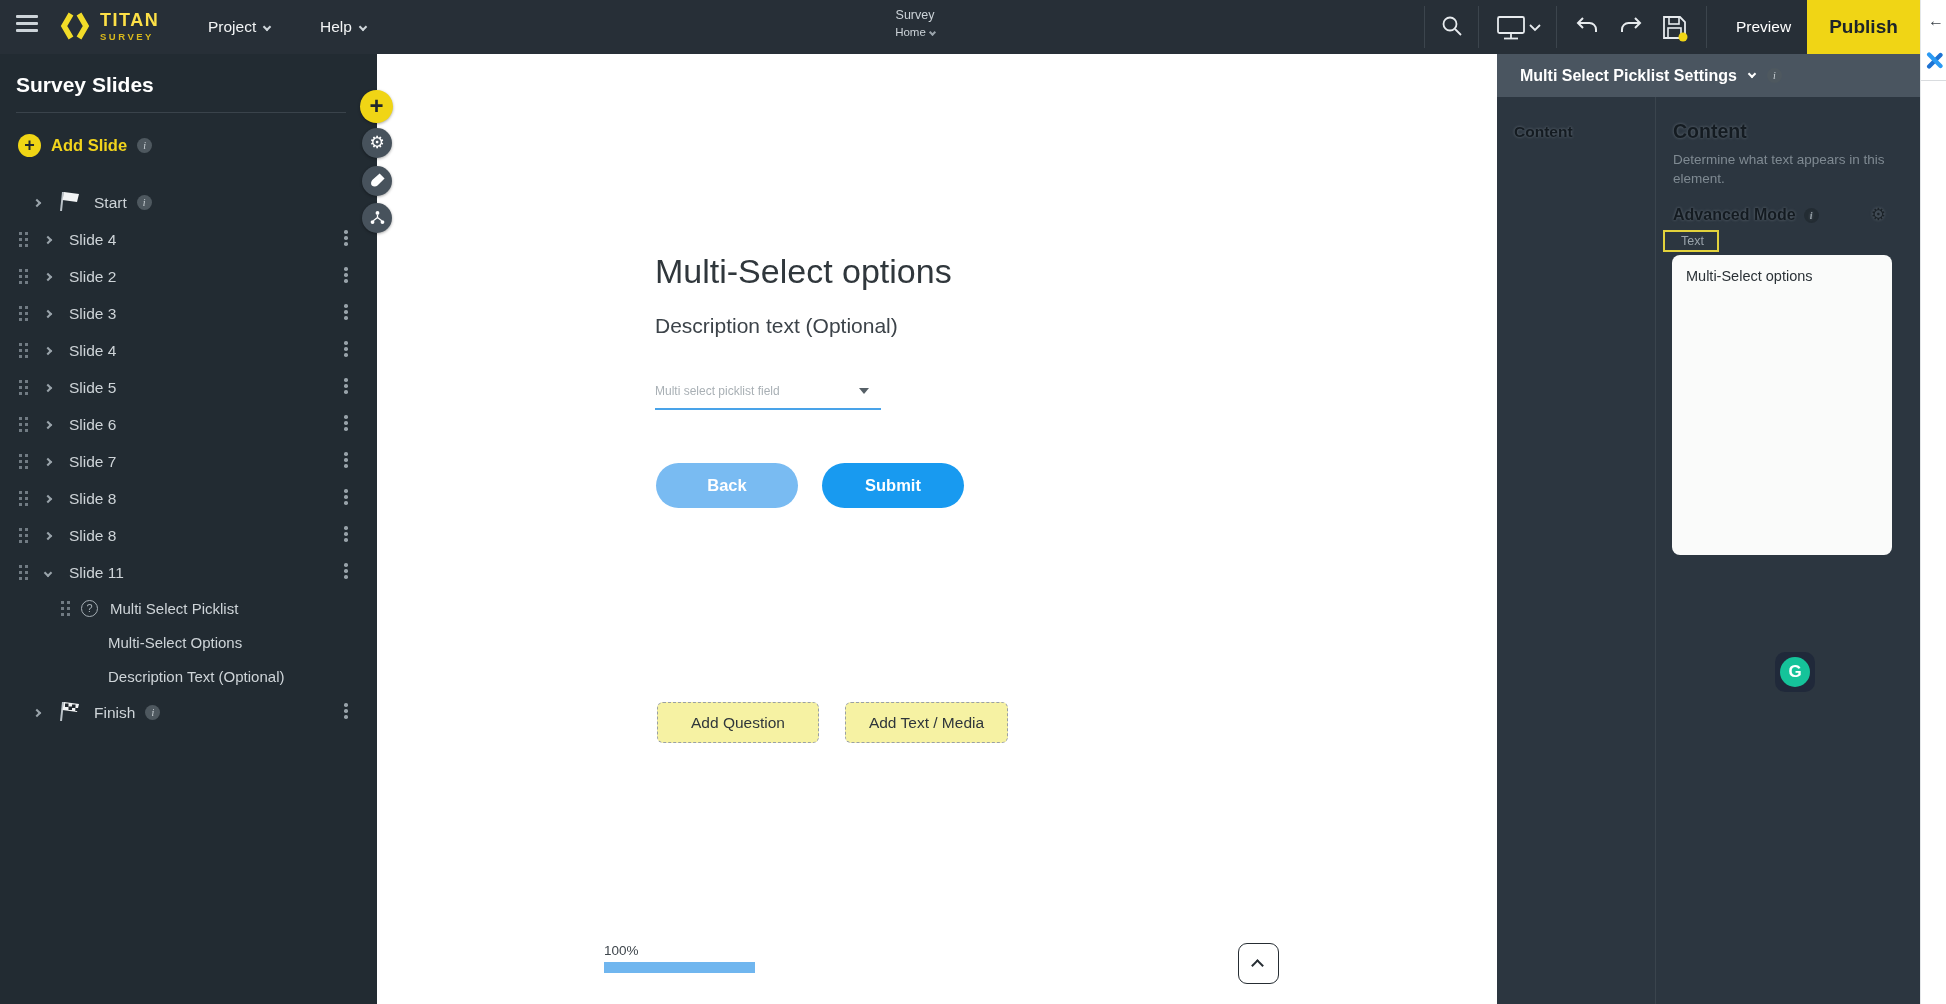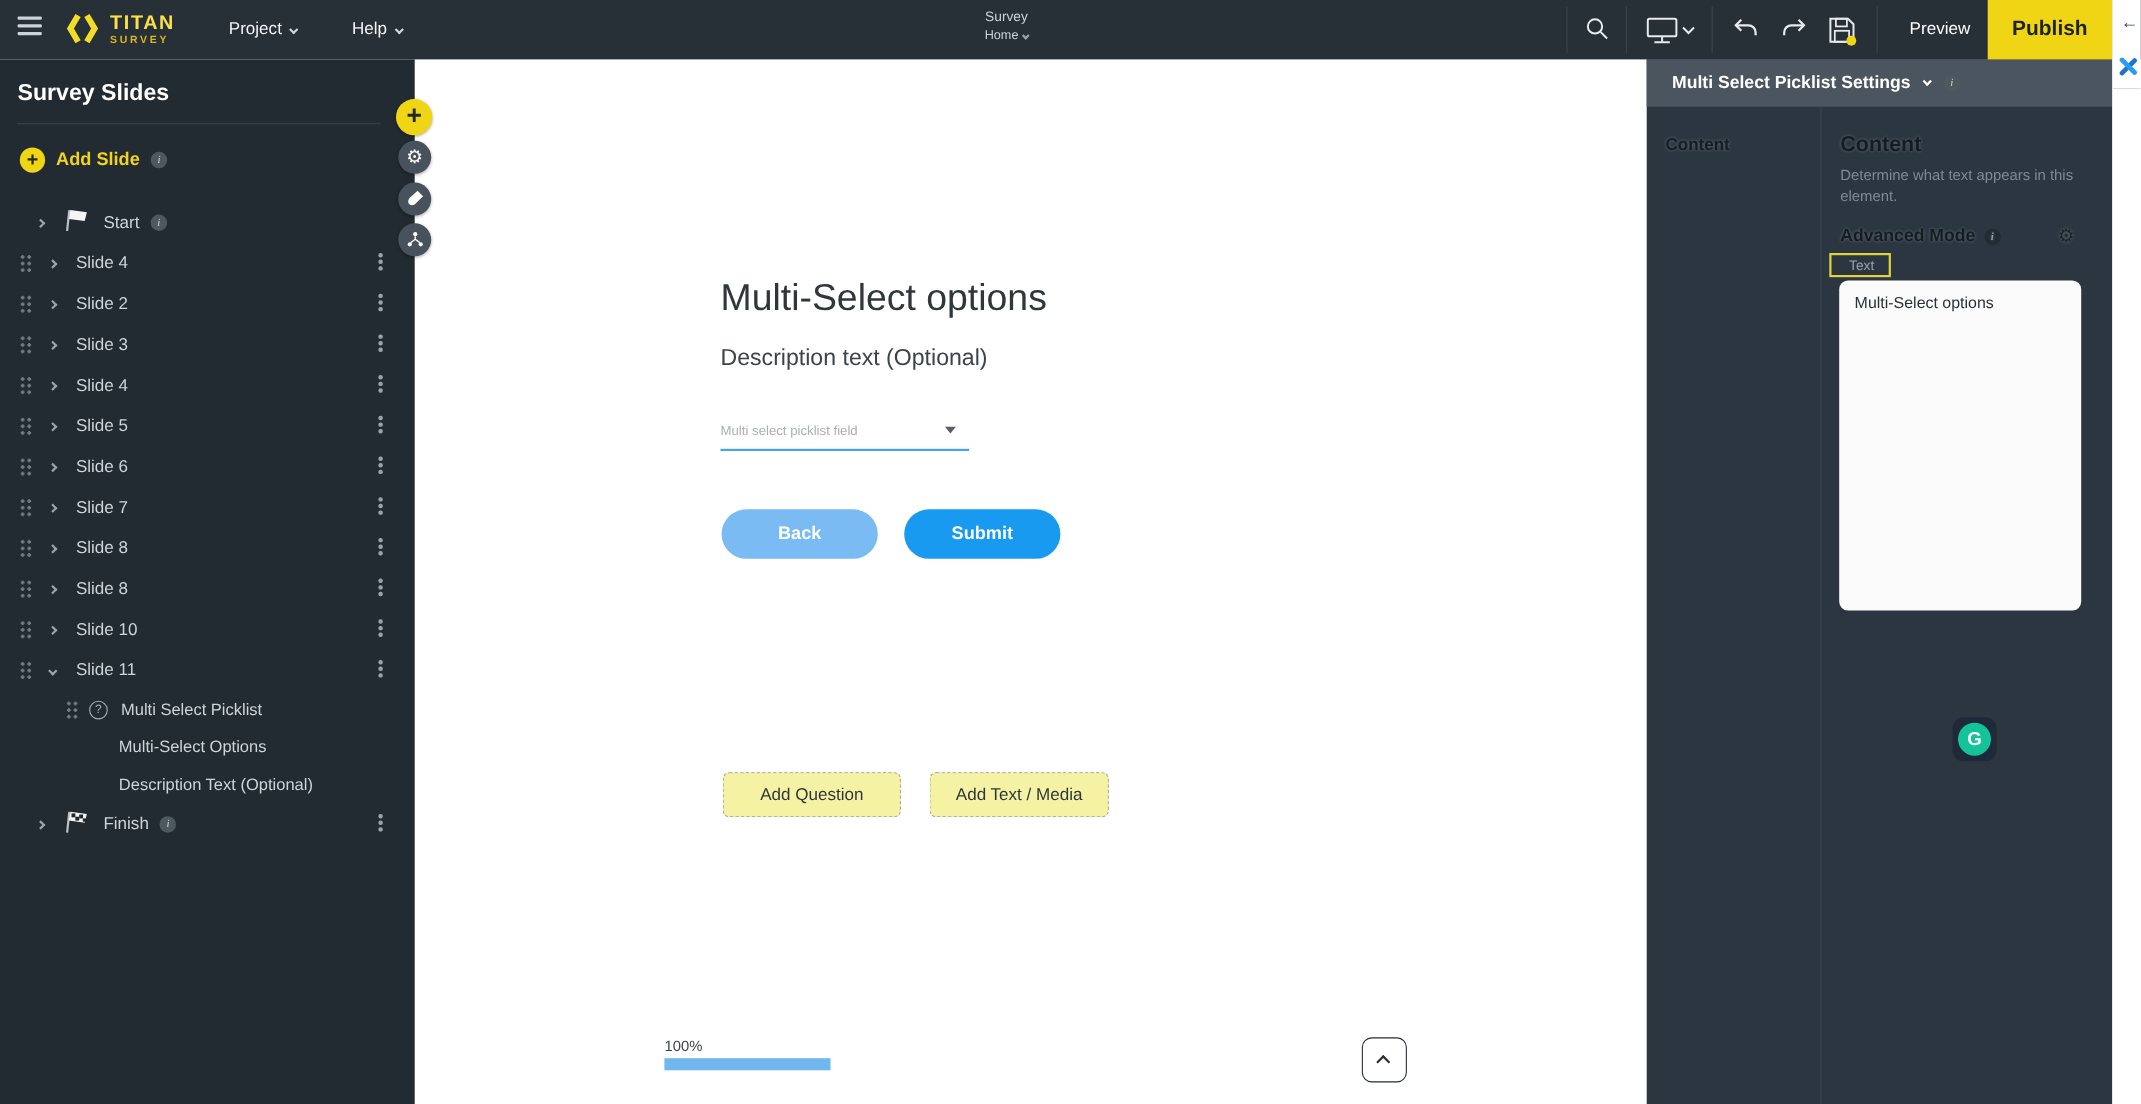--- a/index.html
+++ b/index.html
@@ -278,28 +278,20 @@
     <div class="srow">
       <span class="drag"></span>
         <span class="chev r"></span>
       <span class="slabel">Slide 8</span>
       <span class="kebab">
           <i></i>
         </span>
     </div>
     <div class="srow">
       <span class="drag"></span>
-        <span class="chev r"></span>
-      <span class="slabel">Slide 10</span>
-      <span class="kebab">
-          <i></i>
-        </span>
-    </div>
-    <div class="srow">
-      <span class="drag"></span>
         <span class="chev d"></span>
       <span class="slabel">Slide 11</span>
       <span class="kebab">
           <i></i>
         </span>
     </div>
 
     <div class="child">
       <span class="drag"></span>
       <span class="qbadge">?</span>

